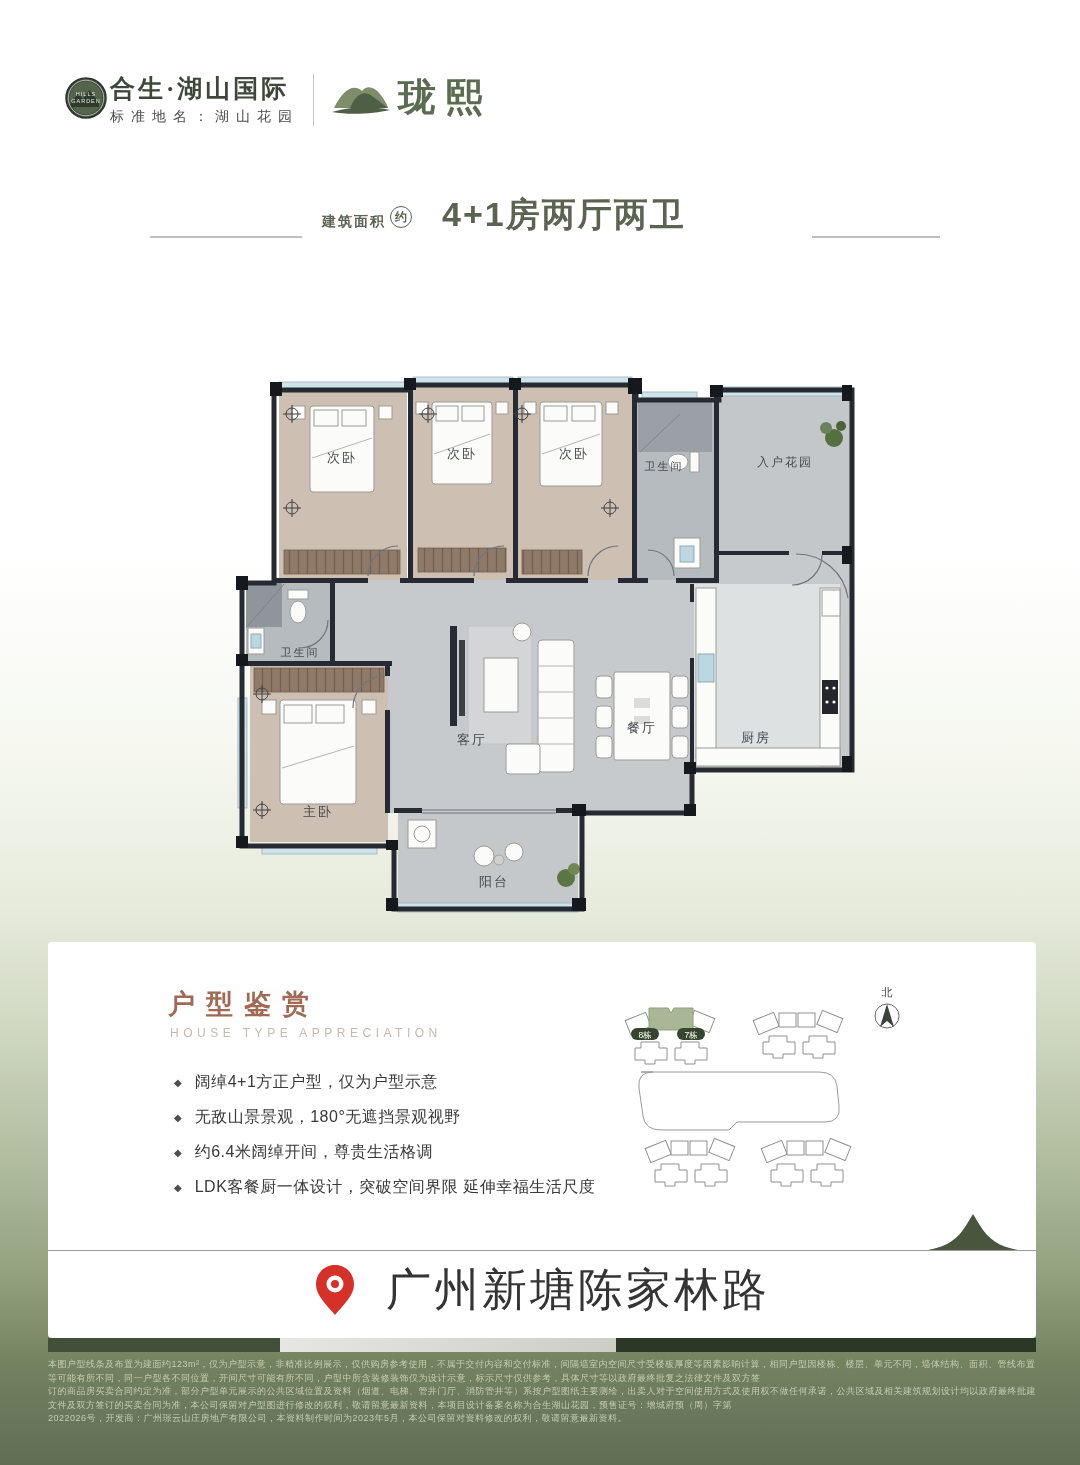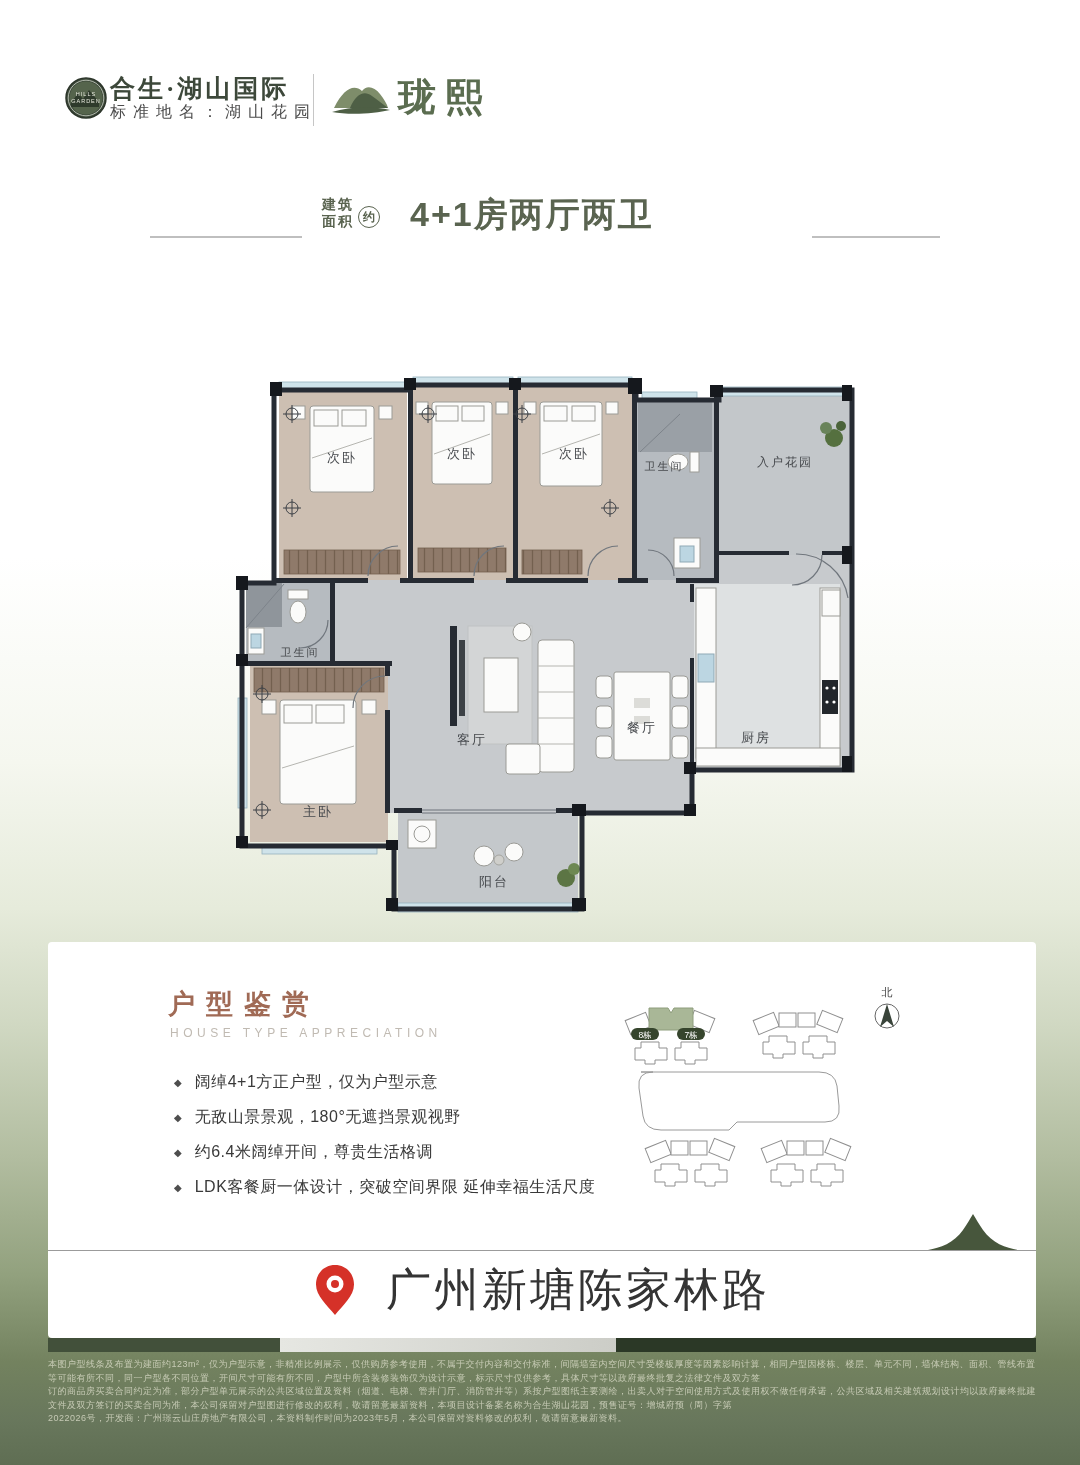--- a/index.html
+++ b/index.html
@@ -5,32 +5,32 @@
   html,body{margin:0;padding:0;background:#ffffff;}
   .poster{
     position:relative;width:1080px;height:1465px;overflow:hidden;
     font-family:"Liberation Sans","DejaVu Sans",sans-serif;
     background:linear-gradient(180deg,#ffffff 0%,#ffffff 38%,#f5f7ef 52%,#e6ebdb 62%,#d0d8c2 70%,#b2bda0 79%,#92a17e 87%,#73825f 93%,#68775c 97%,#5f6e53 100%);
   }
   
   .hdr-brand{position:absolute;left:110px;top:76px;}
   .brand-name{font-family:"Liberation Serif","DejaVu Serif",serif;font-weight:700;
     font-size:25px;color:#3d483a;letter-spacing:3px;line-height:26px;}
-  .brand-sub{font-size:16px;color:#4c4c4c;letter-spacing:7px;font-family:Liberation Serif, serif;}
+  .brand-sub{font-size:14px;color:#4c4c4c;letter-spacing:7px;margin-top:6px;font-family:Liberation Serif, serif;}
   .hdr-emblem{position:absolute;left:64px;top:76px;}
   .hdr-div{position:absolute;left:313px;top:74px;width:1px;height:52px;background:#c6c6c6;}
   .mt-logo{position:absolute;left:330px;top:76px;}
   .subbrand{position:absolute;left:398px;top:72px;font-family:"Liberation Serif","DejaVu Serif",serif;
     font-weight:700;font-size:38px;color:#5b6d50;letter-spacing:9px;text-align:center;}
   
   .rule{position:absolute;top:236px;height:2px;background:#bfbfbf;}
   .rule.left{left:150px;width:152px;}
   .rule.right{left:812px;width:128px;}
   .headline{position:absolute;left:322px;top:192px;display:flex;align-items:flex-end;}
-  .area-lbl{display:flex;flex-direction:column;font-size:14px;font-weight:700;color:#5a6450;
+  .area-lbl{display:flex;font-size:14px;font-weight:700;color:#5a6450;
     line-height:17px;letter-spacing:2px;margin:0 4px 12px 0;}
   .approx{width:20px;height:20px;border:1.6px solid #5a6450;border-radius:50%;
     display:flex;align-items:center;justify-content:center;font-size:12px;color:#5a6450;
     align-self:flex-start;margin:14px 6px 0 0;font-weight:700;}
   .area-val{font-size:58px;font-weight:700;color:#5a6450;line-height:58px;letter-spacing:-1px;}
   .area-sup{font-size:26px;font-weight:700;color:#5a6450;vertical-align:26px;line-height:0;}
   .layout-txt{font-size:34px;font-weight:700;color:#5a6450;letter-spacing:2px;margin-left:24px;
     padding-bottom:4px;white-space:nowrap;}
   
   .floorplan{position:absolute;left:222px;top:358px;}

